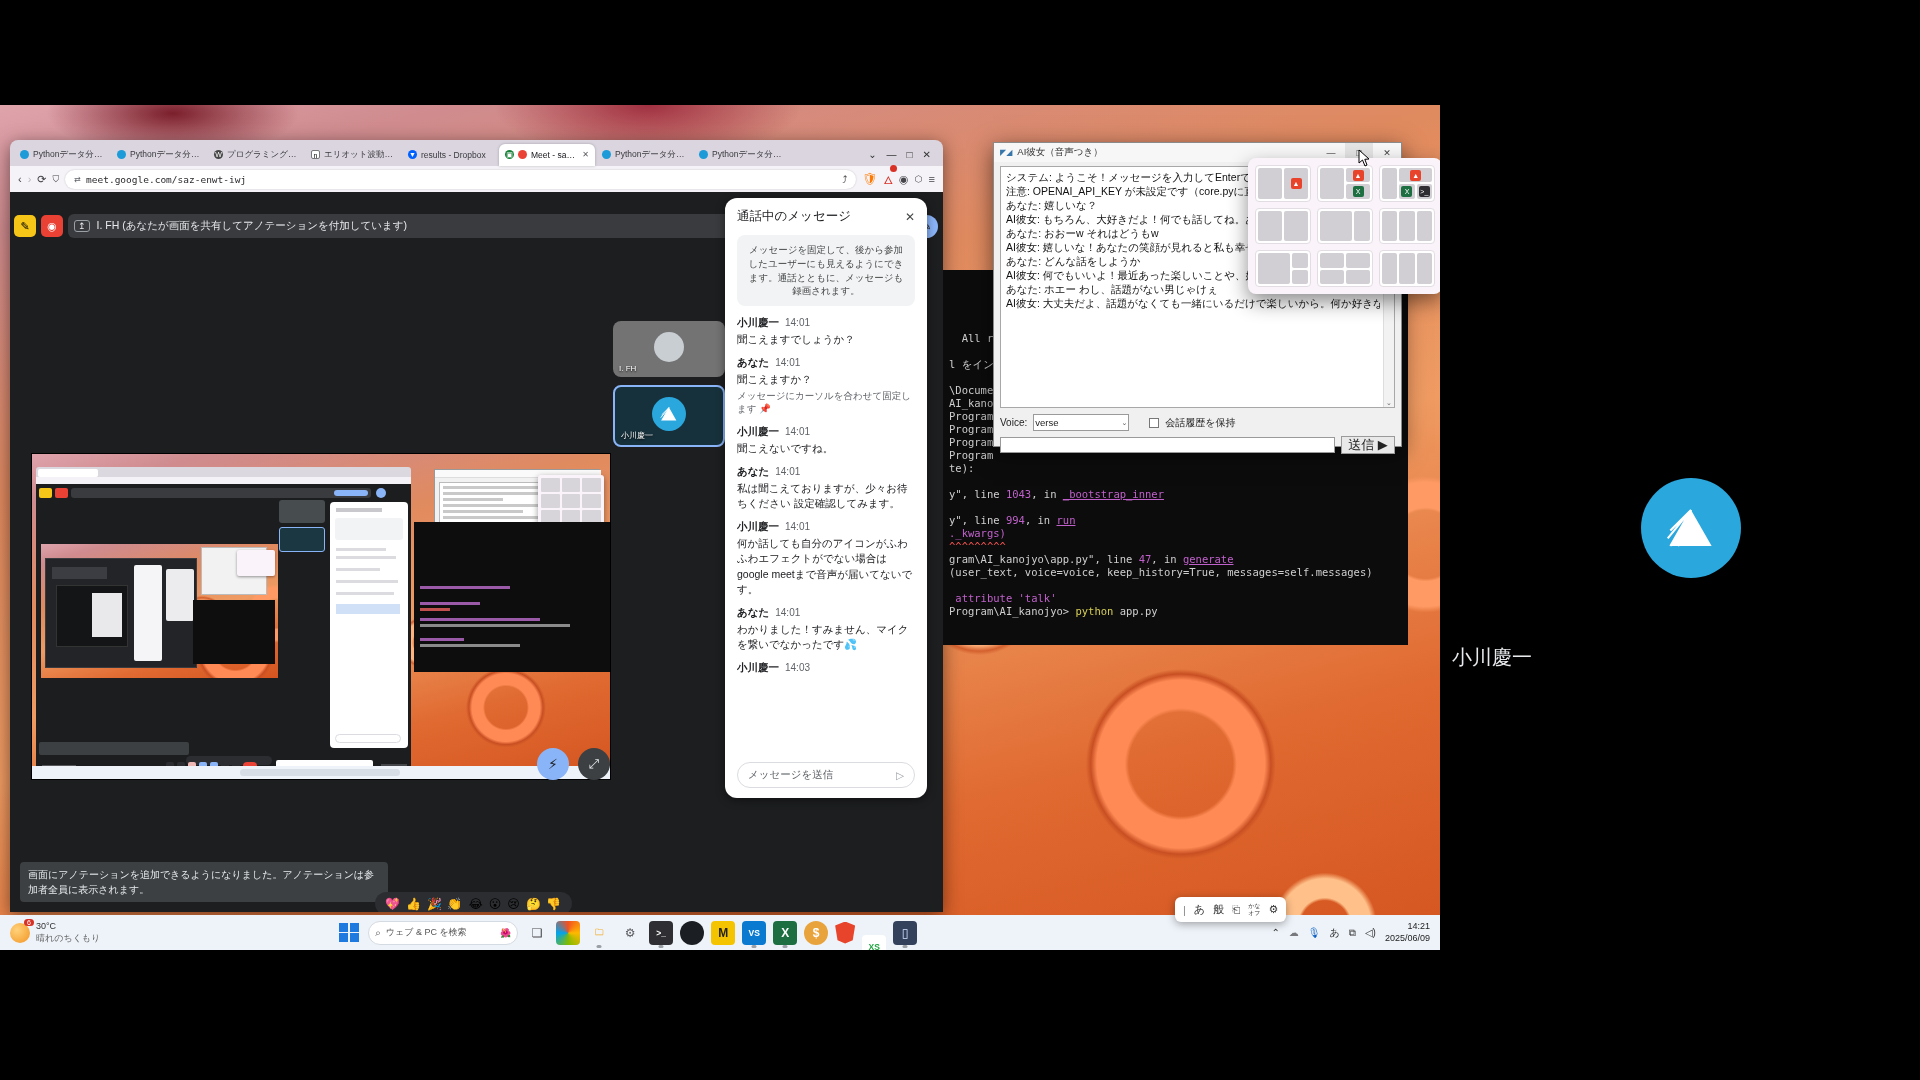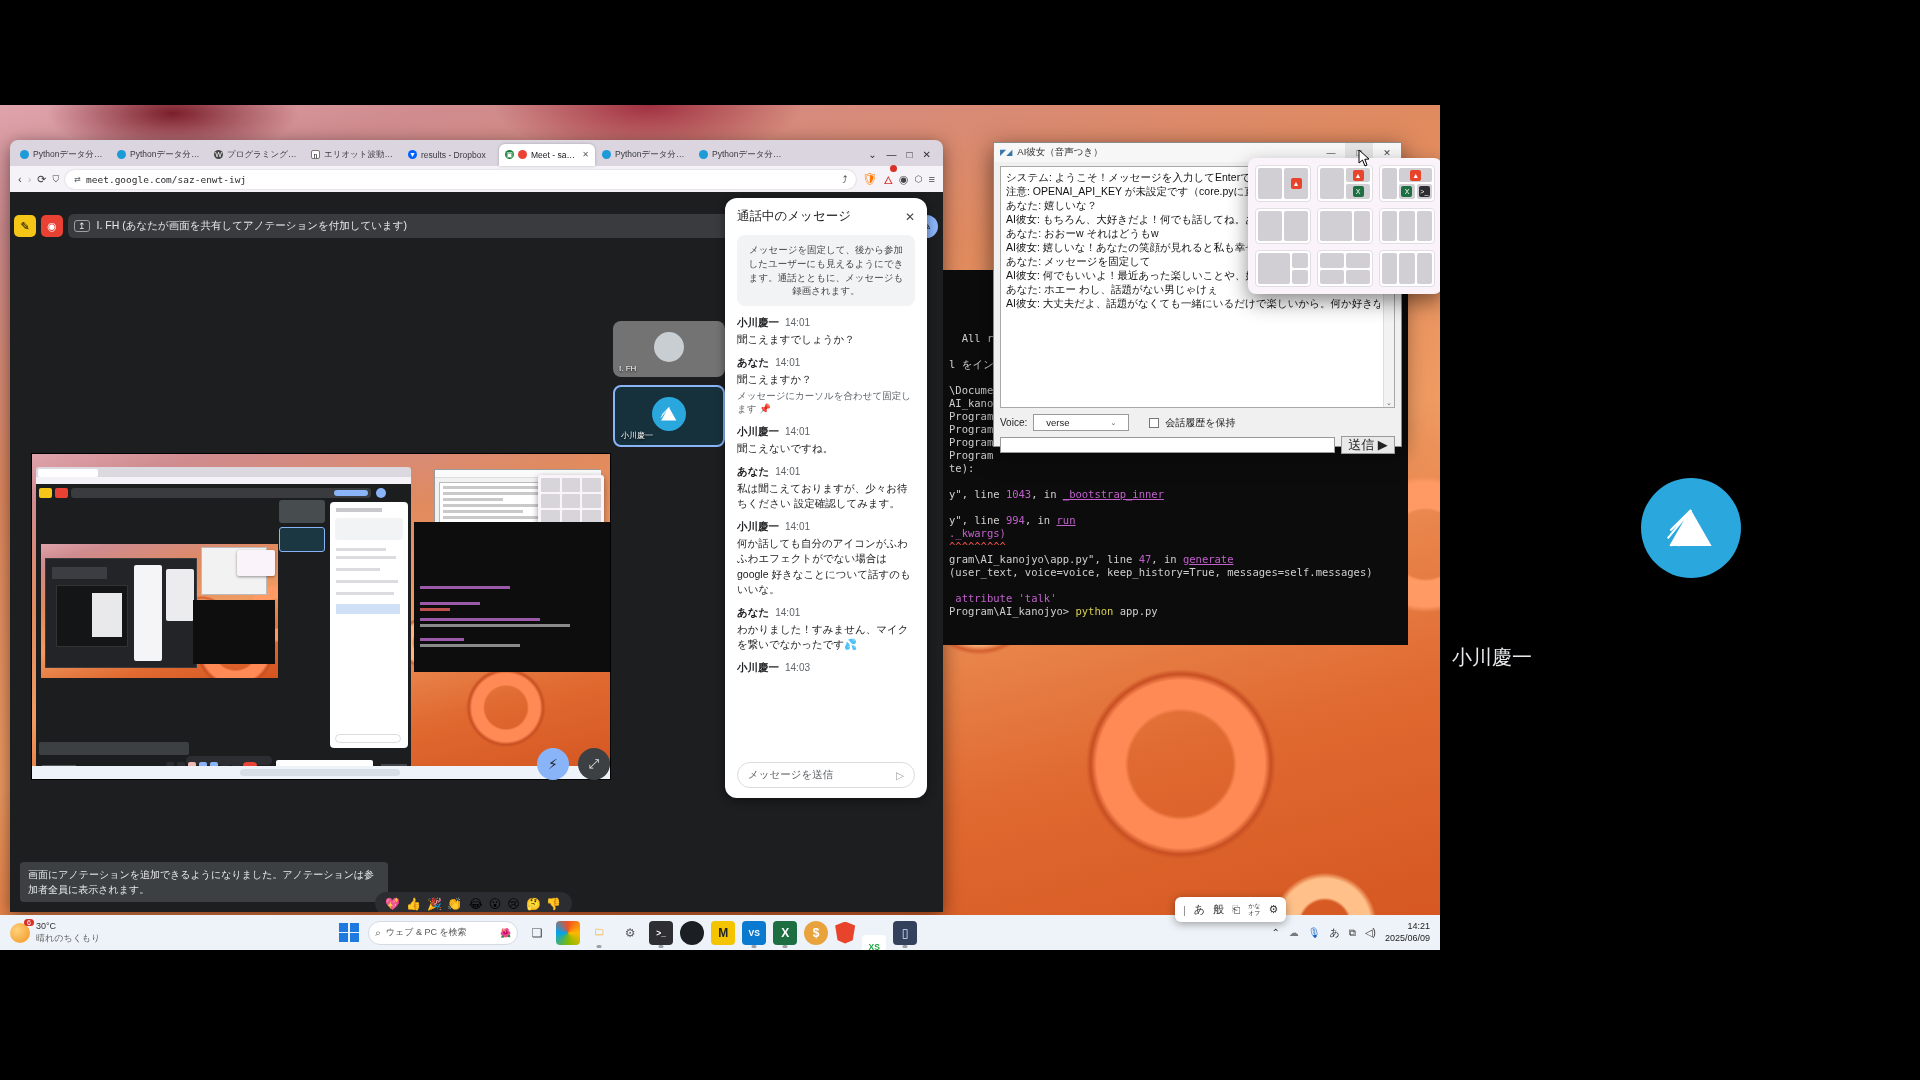--- a/index.html
+++ b/index.html
@@ -86,21 +86,21 @@
   .aictl{margin-left:auto;display:flex;height:100%}
   .aictl span{width:28px;display:flex;align-items:center;justify-content:center;font-size:9px;color:#444}
   .aictl .hov{background:#e4e4e4}
   .aibody{flex:1;position:relative;padding:4px 6px}
   .aitext{position:absolute;left:6px;top:4px;right:6px;height:242px;background:#fff;border:1px solid #a8a8a8;
     font-size:10.5px;line-height:14px;color:#111;padding:3px 14px 3px 5px;overflow:hidden}
   .aiscroll{position:absolute;right:7px;top:5px;width:11px;height:240px;background:#f2f2f2;border-left:1px solid #ddd;
     display:flex;flex-direction:column;justify-content:flex-end;align-items:center;font-size:7px;color:#666}
   .airow{position:absolute;left:6px;right:6px;display:flex;align-items:center;gap:6px;font-size:10px;color:#222}
   .aiselect{width:96px;height:17px;border:1px solid #9a9a9a;background:#fff;display:flex;align-items:center;
-    padding:0 12px;font-size:9.5px}.aiselect i{margin-left:auto;font-style:normal;font-size:7px;color:#555}
+    padding:0 1px;font-size:9.5px}.aiselect i{margin-left:auto;font-style:normal;font-size:7px;color:#555}
   .aicheck{width:10px;height:10px;border:1px solid #777;background:#fff}
   .aiinput{flex:1;height:16px;border:1px solid #9a9a9a;background:#fff}
   .aisend{width:54px;height:18px;border:1px solid #9a9a9a;background:#e9e9e9;font-size:13px;
     display:flex;align-items:center;justify-content:center}
   
   .flyout{left:1248px;top:53px;width:194px;height:136px;background:#faf4fa;border-radius:8px;
     box-shadow:0 8px 20px rgba(0,0,0,.45);padding:7px;display:grid;grid-template-columns:repeat(3,1fr);
     grid-template-rows:repeat(3,1fr);gap:6px;z-index:9}
   .lay{background:#fff;border:1px solid #e2dde2;border-radius:4px;padding:2px;display:grid;gap:2px}
   .lay .c{background:#d2cfd4;border-radius:2px;display:flex;align-items:center;justify-content:center}
@@ -363,21 +363,21 @@
           <div class="msg">
             <div class="hd"><b>小川慶一</b>14:01</div>
             <div class="bd">聞こえないですね。</div>
           </div>
           <div class="msg">
             <div class="hd"><b>あなた</b>14:01</div>
             <div class="bd">私は聞こえておりますが、少々お待ちください 設定確認してみます。</div>
           </div>
           <div class="msg">
             <div class="hd"><b>小川慶一</b>14:01</div>
-            <div class="bd">何か話しても自分のアイコンがふわふわエフェクトがでない場合はgoogle 好きなことについて話すのもいいな。</div>
+            <div class="bd">何か話しても自分のアイコンがふわふわエフェクトがでない場合はgoogle meetまで音声が届いてないです。</div>
           </div>
           <div class="msg">
             <div class="hd"><b>あなた</b>14:01</div>
             <div class="bd">わかりました！すみません、マイクを繋いでなかったです💦</div>
           </div>
           <div class="msg">
             <div class="hd"><b>小川慶一</b>14:03</div>
           </div>
         </div>
       <div class="chatinput">
@@ -399,21 +399,21 @@
         </div>
       </div>
       <div class="aibody">
         <div class="aitext" id="ai-text">
             <div style="white-space: nowrap; overflow: hidden;">システム: ようこそ！メッセージを入力してEnterで送信してね。</div>
             <div style="white-space: nowrap; overflow: hidden;">注意: OPENAI_API_KEY が未設定です（core.pyに直書きしていればOK）。</div>
             <div style="white-space: nowrap; overflow: hidden;">あなた: 嬉しいな？</div>
             <div style="white-space: nowrap; overflow: hidden;">AI彼女: もちろん、大好きだよ！何でも話してね。あなたのこと、すごく大切に思ってるから、</div>
             <div style="white-space: nowrap; overflow: hidden;">あなた: おおーw それはどうもw</div>
             <div style="white-space: nowrap; overflow: hidden;">AI彼女: 嬉しいな！あなたの笑顔が見れると私も幸せだよ。もっとお話しようね！</div>
-            <div style="white-space: nowrap; overflow: hidden;">あなた: メッセージを固定して</div>
+            <div style="white-space: nowrap; overflow: hidden;">あなた: どんな話をしようか</div>
             <div style="white-space: nowrap; overflow: hidden;">AI彼女: 何でもいいよ！最近あった楽しいことや、好きなことについて話すのもいいな。あな</div>
             <div style="white-space: nowrap; overflow: hidden;">あなた: ホエー わし、話題がない男じゃけぇ</div>
             <div style="white-space: nowrap; overflow: hidden;">AI彼女: 大丈夫だよ、話題がなくても一緒にいるだけで楽しいから。何か好きなことを教え</div>
           </div>
         <div class="aiscroll">
             <span>⌄</span>
           </div>
         <div class="airow" style="top:252px">
           <span>Voice:</span>
           <div class="aiselect">

